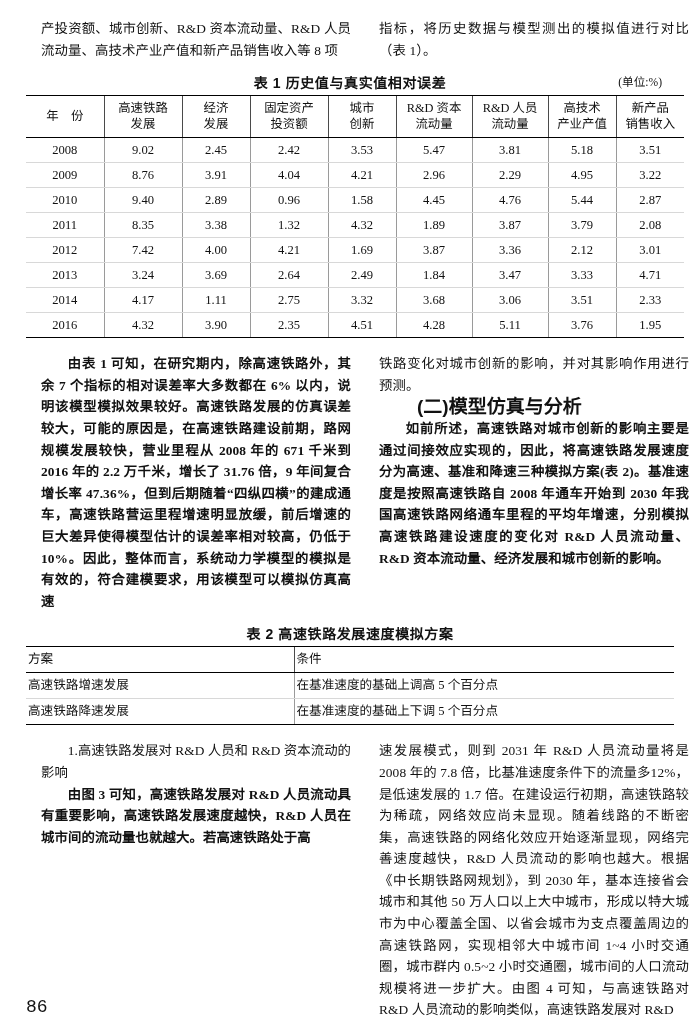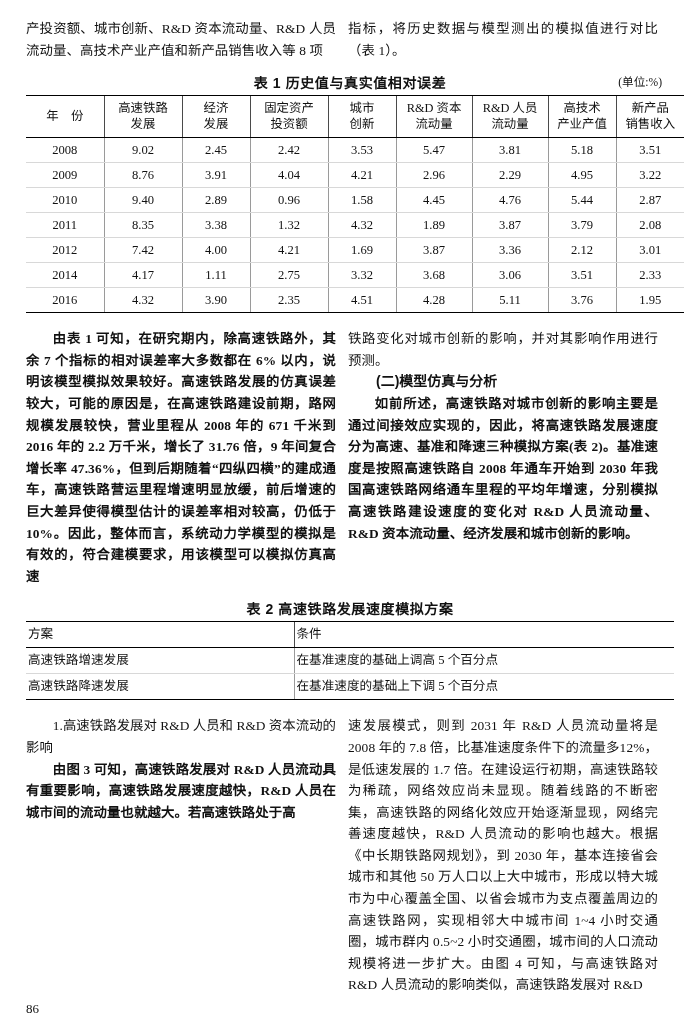--- a/index.html
+++ b/index.html
@@ -22,42 +22,43 @@
     left: 0; top: 0;
     width: 700px;
     height: 1021px;
     box-sizing: border-box;
     padding: 18px 26px 0 26px;
   }
 
   
   .cols {
     display: flex;
-    gap: 12px;
+    gap: 28px;
     width: 648px;
+    margin-left: 15px;
   }
   .col {
     width: 310px;
     flex: 0 0 310px;
   }
 
   p.body {
     margin: 0;
     font-size: 13.4px;
     line-height: 21.6px;
     text-align: justify;
     text-justify: inter-ideograph;
     letter-spacing: 0.1px;
     font-family: "Liberation Serif", "DejaVu Serif", serif;
   }
   p.body.indent { text-indent: 2em; font-weight: bold; }
 
   p.subhead {
     margin: 0;
-    font-size: 14px;
+    font-size: 19px;
     line-height: 21.6px;
     font-weight: bold;
     text-indent: 2em;
     font-family: "Liberation Sans", "DejaVu Sans", sans-serif;
   }
   p.numhead {
     margin: 0;
     font-size: 13.4px;
     line-height: 21.6px;
     text-indent: 2em;
@@ -146,22 +147,22 @@
   table.plan tbody td + td { border-left: 1px solid #9a9a9a; }
   table.plan tbody tr:last-child td { border-bottom: 1.6px solid #000; }
 
   .gap-sm { height: 10px; }
   .gap-md { height: 15px; }
 
   .folio {
     position: absolute;
     left: 26px;
     bottom: 4px;
-    font-size: 13px;
-    font-family: Liberation Serif, serif;
+    font-size: 18px;
+    font-family: Liberation Mono, monospace;
   }
 </style>
 </head>
 <body>
 
 <div class="page">
 
   <div class="cols">
     <div class="col">
       <p class="body">产投资额、城市创新、R&amp;D 资本流动量、R&amp;D 人员流动量、高技术产业产值和新产品销售收入等 8 项</p>
@@ -279,20 +280,31 @@
             <td>7.42</td>
             <td>4.00</td>
             <td>4.21</td>
             <td>1.69</td>
             <td>3.87</td>
             <td>3.36</td>
             <td>2.12</td>
             <td>3.01</td>
           </tr>
           <tr>
+            <td>2013</td>
+            <td>3.24</td>
+            <td>3.69</td>
+            <td>2.64</td>
+            <td>2.49</td>
+            <td>1.84</td>
+            <td>3.47</td>
+            <td>3.33</td>
+            <td>4.71</td>
+          </tr>
+          <tr>
             <td>2014</td>
             <td>4.17</td>
             <td>1.11</td>
             <td>2.75</td>
             <td>3.32</td>
             <td>3.68</td>
             <td>3.06</td>
             <td>3.51</td>
             <td>2.33</td>
           </tr>

